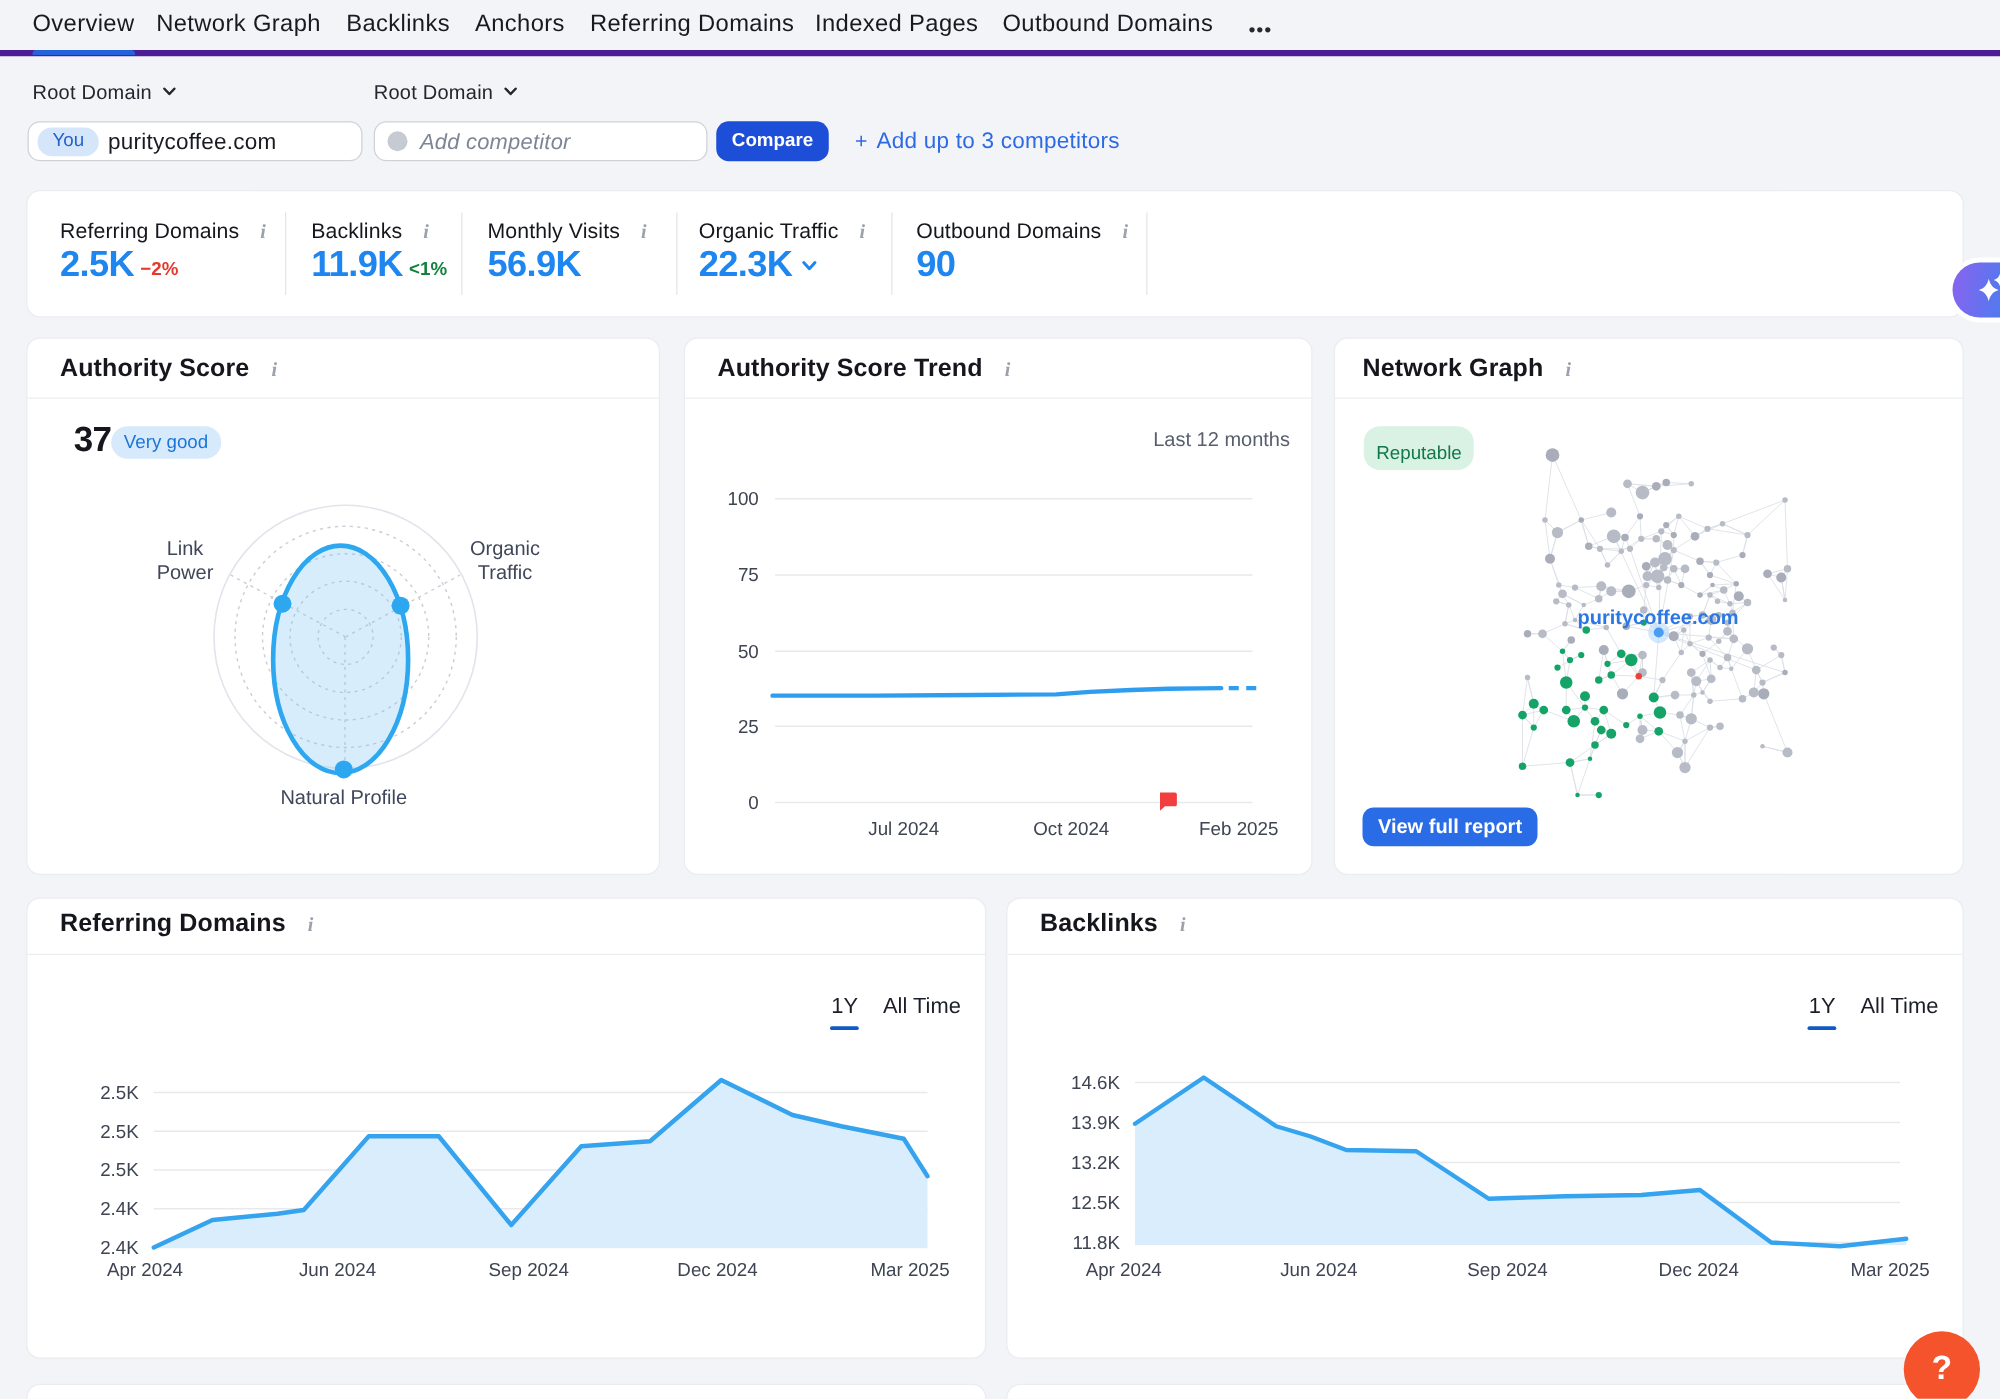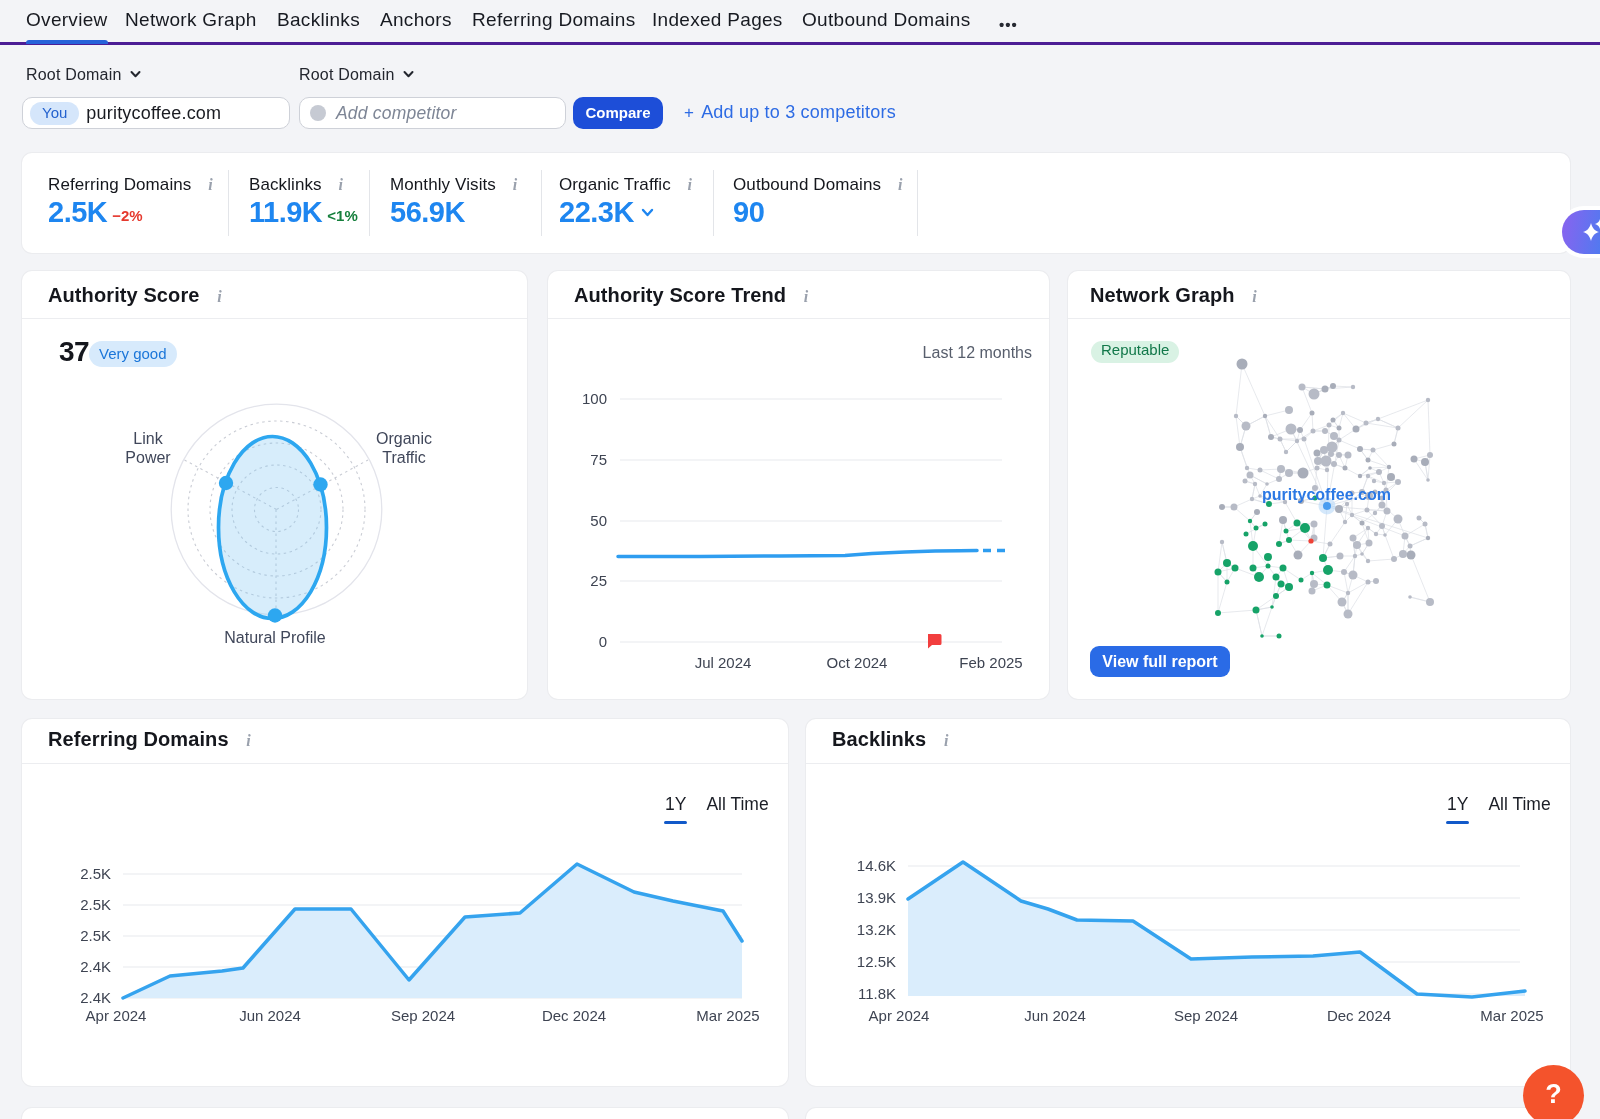--- a/index.html
+++ b/index.html
@@ -1,19 +1,19 @@
 <!DOCTYPE html>
 <html><head>
 <meta charset="utf-8">
 <style>
 * { margin:0; padding:0; box-sizing:border-box; }
 html,body { width:1600px; height:1119px; background:#f3f4f7; font-family:"Liberation Sans",sans-serif; overflow:hidden; position:relative; }
 .abs { position:absolute; }
 
-.nav { position:absolute; top:0; left:0; width:1600px; height:45px; border-bottom:3px solid #4c1d95; }
+.nav { position:absolute; top:0; left:0; width:1600px; height:45px; border-bottom:5px solid #4c1d95; }
 .nav .tab { position:absolute; top:9px; font-size:19px; font-weight:500; color:#171a21; letter-spacing:0.3px; }
 .nav .tab.active { color:#181a20; font-weight:500; }
 .nav .tab.active::after { content:""; position:absolute; left:0; right:0; bottom:-13px; height:4px; border-radius:3px 3px 0 0; background:#2662d9; }
 .nav .dots { position:absolute; top:16px; left:999px; color:#262932; font-size:15px; letter-spacing:1px; font-weight:700; }
 
 .flabel { position:absolute; top:66px; font-size:16px; font-weight:500; color:#23262e; letter-spacing:0.2px; }
 .flabel .chev { margin-left:7px; vertical-align:1px; }
 .input { position:absolute; top:97px; height:32px; background:#fff; border:1px solid #ced1d8; border-radius:10px; display:flex; align-items:center; }
 .inp1 { left:22px; width:268px; padding-left:7px; }
 .inp2 { left:299px; width:267px; padding-left:10px;font-style:italic; }
@@ -35,21 +35,21 @@
 .stats { left:22px; top:153px; width:1548px; height:100px; }
 .scol { position:absolute; top:22px; }
 .slabel { font-size:17px; color:#15171d; font-weight:400; letter-spacing:0.1px; }
 .sval { margin-top:1px; font-size:29px; font-weight:700; color:#1e86f0; letter-spacing:-0.5px; display:flex; align-items:center; }
 .sdelta { font-size:15px; font-weight:700; letter-spacing:0; margin-left:5px; margin-top:6px; }
 .red { color:#e5392e; } .grn { color:#157f3c; }
 .sdiv { position:absolute; top:17px; height:66px; width:1px; background:#e3e5e9; }
 .audit { font-size:17px; font-weight:500; color:#2d6be4; margin-top:14px; }
 
 .pill-blue { background:#d7eafc; color:#1b76d9; font-size:15px; font-weight:500; border-radius:13px; padding:4px 10px 5px; }
-.pill-green { background:#d9f2e4; color:#12784a; font-size:15px; font-weight:500; border-radius:13px; padding:0 10px 5px; }
+.pill-green { background:#d9f2e4; color:#12784a; font-size:15px; font-weight:500; border-radius:13px; padding:13px 10px 5px; }
 
 .bigscore { position:absolute; left:46px; top:336px; font-size:28px; font-weight:700; color:#15171d; letter-spacing:-0.5px;margin-left:13px; }
 .vg { position:absolute; left:89px; top:341px; }
 .rep { position:absolute; left:1091px; top:341px; }
 .last12 { position:absolute; left:880px; top:344px; width:152px; text-align:right; font-size:16px; color:#575e6c; }
 .viewfull { position:absolute; left:1090px; top:646px; width:140px; height:31px; background:#2a6be6; border-radius:9px; color:#fff; font-size:16px; font-weight:700; text-align:center; line-height:31px; }
 .netlabel { position:absolute; left:1262px; top:486px; font-size:16px; font-weight:700; color:#2b78e4; }
 .tabs1y { position:absolute; font-size:17.5px; color:#1b1e26; font-weight:500; }
 .t1y { position:relative; }
 .t1y::after { content:""; position:absolute; left:-1px; right:-1px; bottom:-10px; height:3.5px; background:#1159c9; border-radius:1.5px; }

